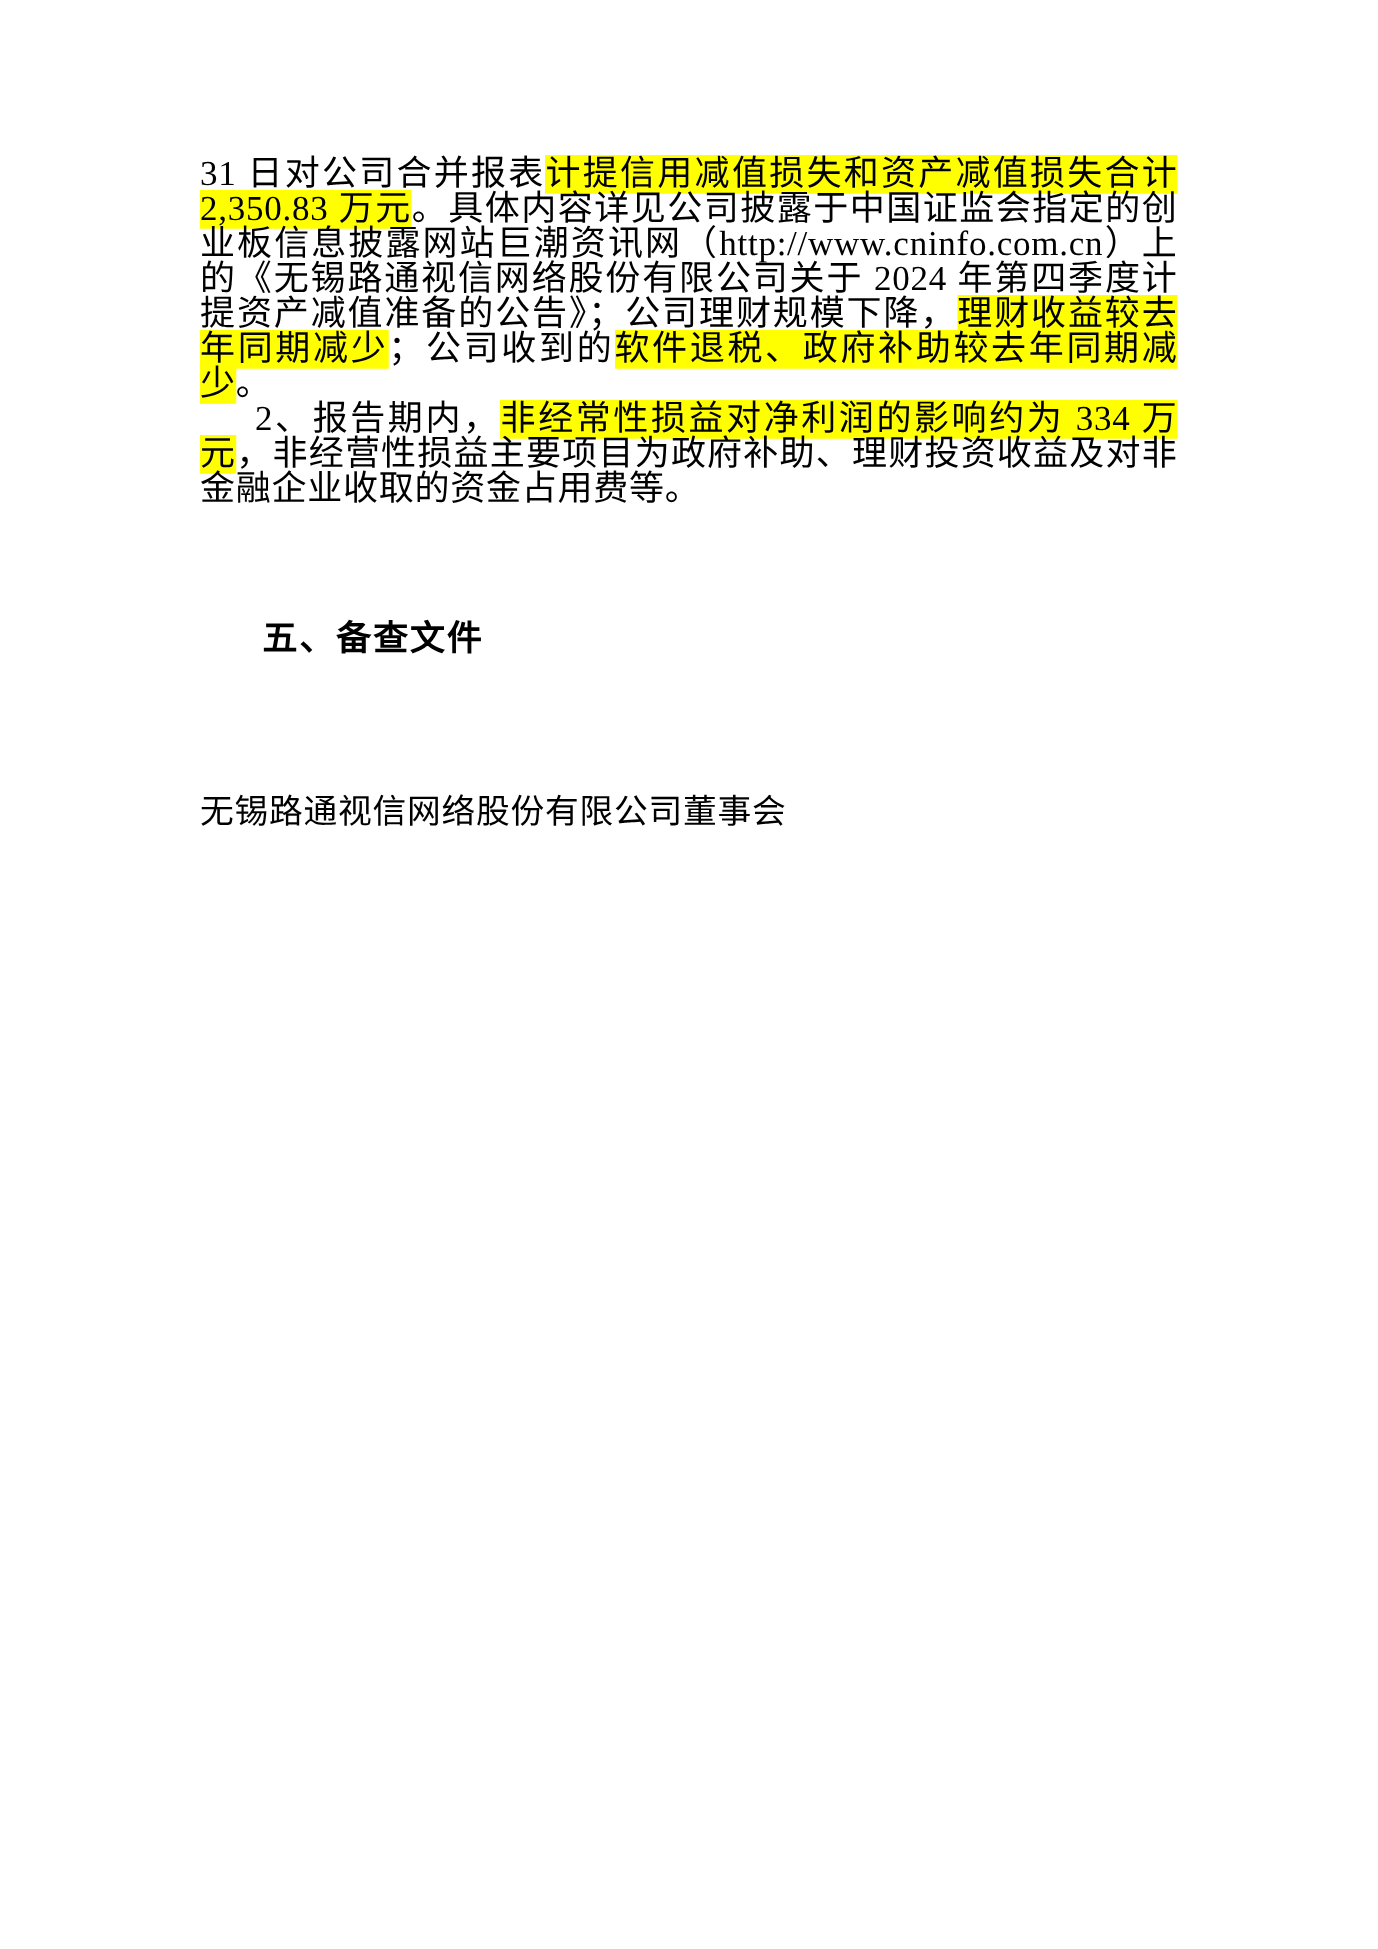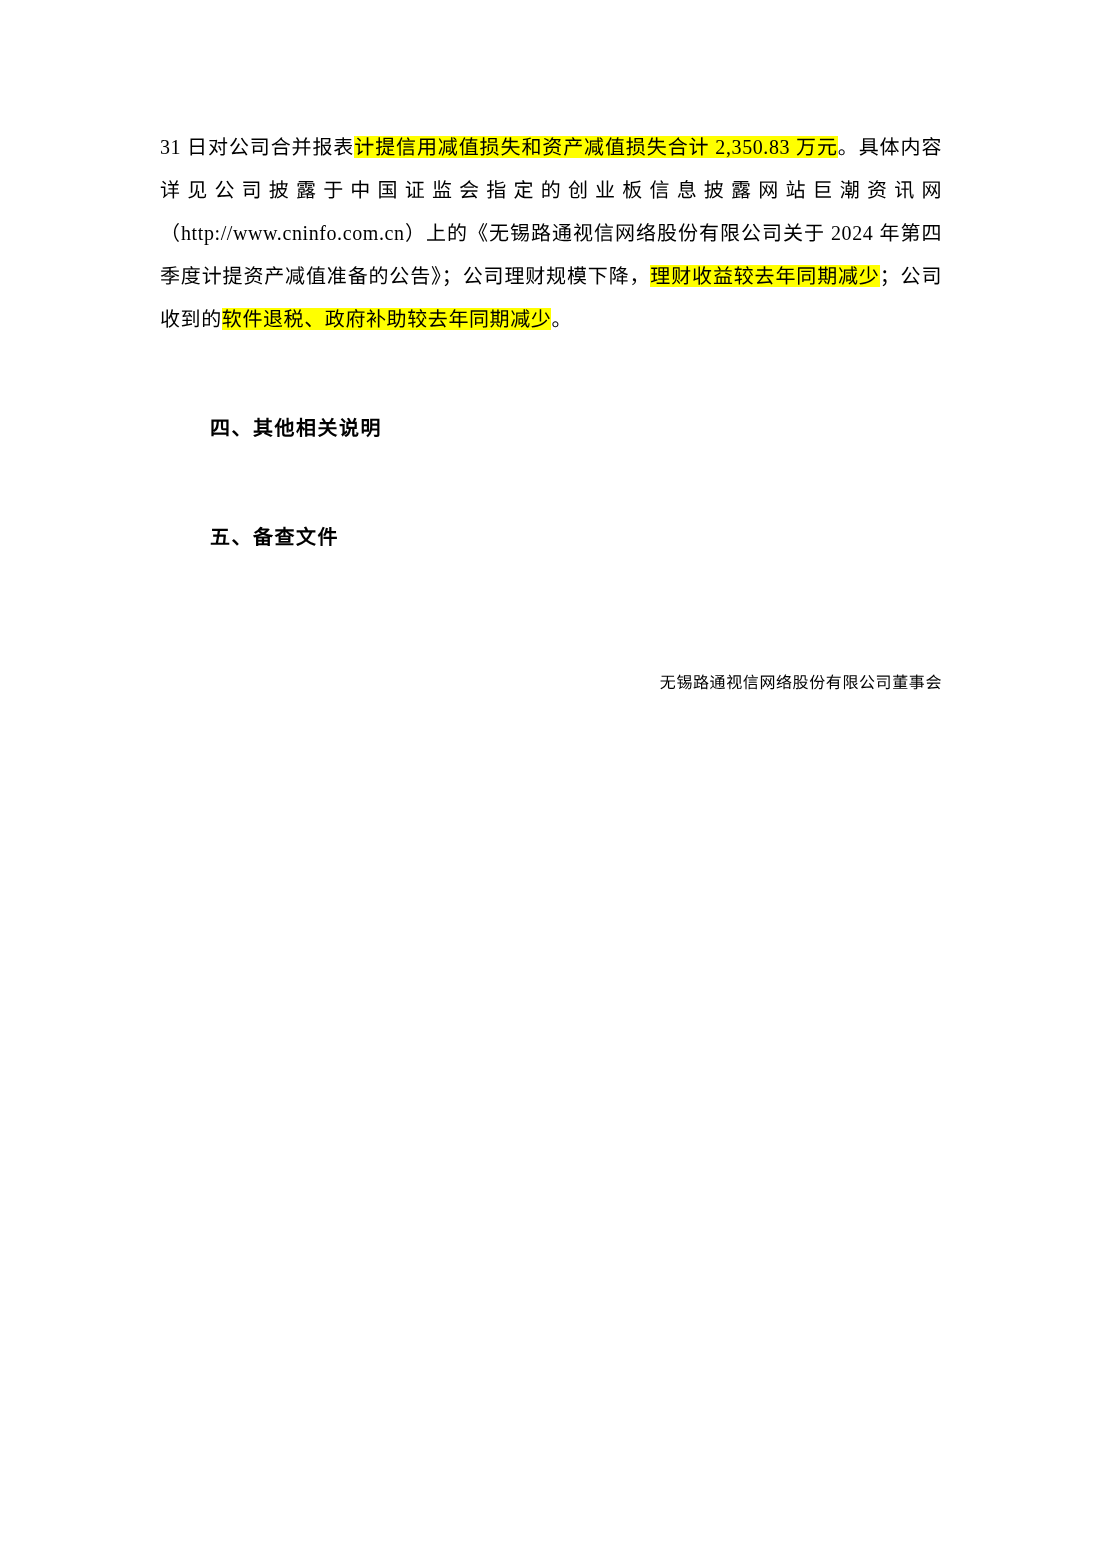--- a/index.html
+++ b/index.html
@@ -24,65 +24,66 @@
     padding: 0;
   }
   .content {
     position: absolute;
     left: 160px;
     top: 126px;
     width: 782px;
   }
   p {
     margin: 0;
-    font-size: 20px;
-    line-height: 43px;
+    font-size: 28px;
+    line-height: 28px;
     text-align: justify;
     text-justify: inter-ideograph;
     letter-spacing: 0.6px;
   }
   .indent {
     text-indent: 44px;
   }
   .hl {
     background: #ffff00;
   }
   .section-title {
     margin-top: 40px;
     font-weight: bold;
     text-indent: 50px;
     letter-spacing: 1.5px;
   }
   .gap-md { height: 26px; }
   .gap-lg { height: 42px; }
   .sign {
     margin-top: 60px;
-    text-align: right;
-    font-size: 16px;
+    font-size: 27px;
     line-height: 43px;
     letter-spacing: 0.6px;
   }
   .sign .line2 {
     padding-right: 0px;
   }
 </style>
 </head>
 <body>
 
 <div class="page">
   <div class="content">
 
     <p>
       <span>31 日对公司合并报表</span><span class="hl">计提信用减值损失和资产减值损失合计 2,350.83 万元</span><span>。具体内容详见公司披露于中国证监会指定的创业板信息披露网站巨潮资讯网（http://www.cninfo.com.cn）上的《无锡路通视信网络股份有限公司关于 2024 年第四季度计提资产减值准备的公告》；公司理财规模下降，</span><span class="hl">理财收益较去年同期减少</span><span>；公司收到的</span><span class="hl">软件退税、政府补助较去年同期减少</span><span>。</span>
     </p>
 
+    <p class="indent">
+      <span>2、报告期内，</span><span class="hl">非经常性损益对净利润的影响约为 334 万元</span><span>，非经营性损益主要项目为政府补助、理财投资收益及对非金融企业收取的资金占用费等。</span>
+    </p>
 
     <div class="gap-md"></div>
 
-    <p class="section-title">四、其他相关说明</p>
 
 
     <div class="gap-md"></div>
 
     <p class="section-title">五、备查文件</p>
 
 
     <div class="gap-lg"></div>
 
 

